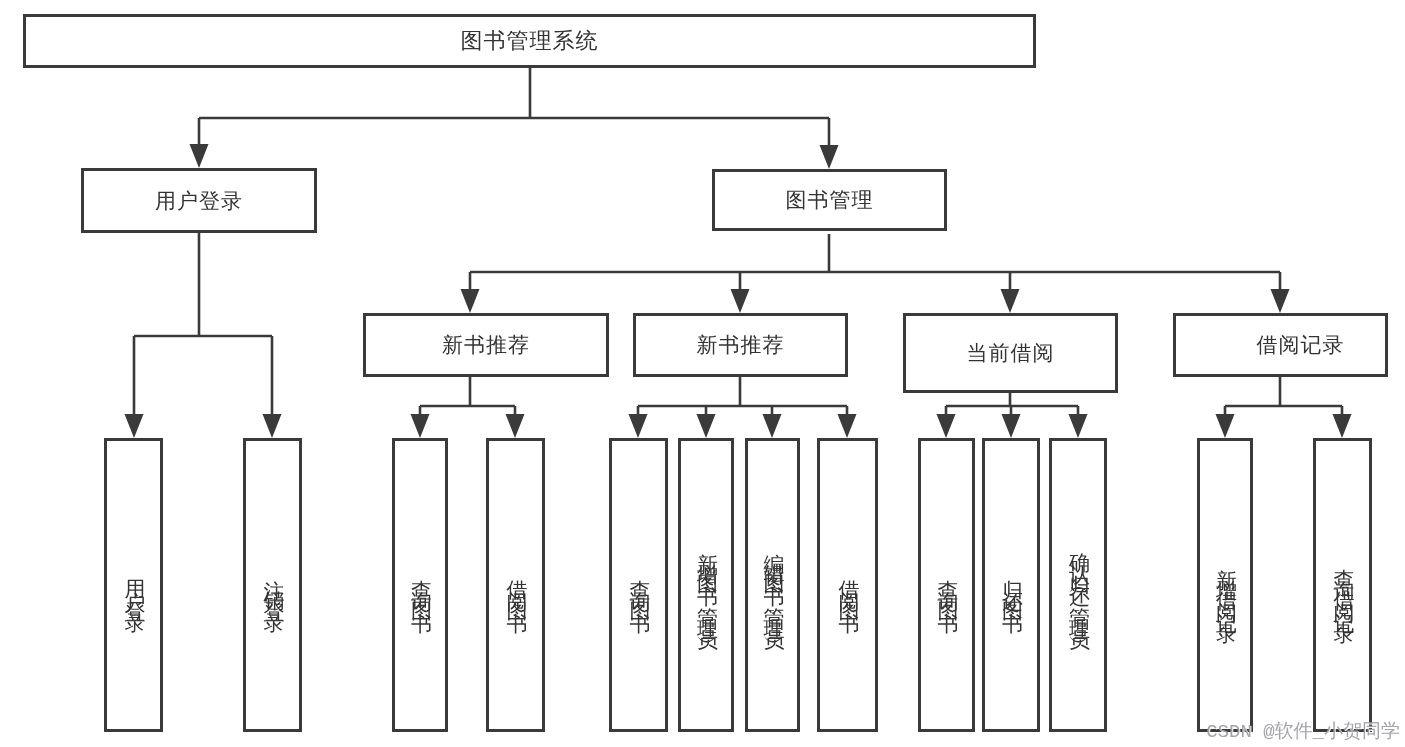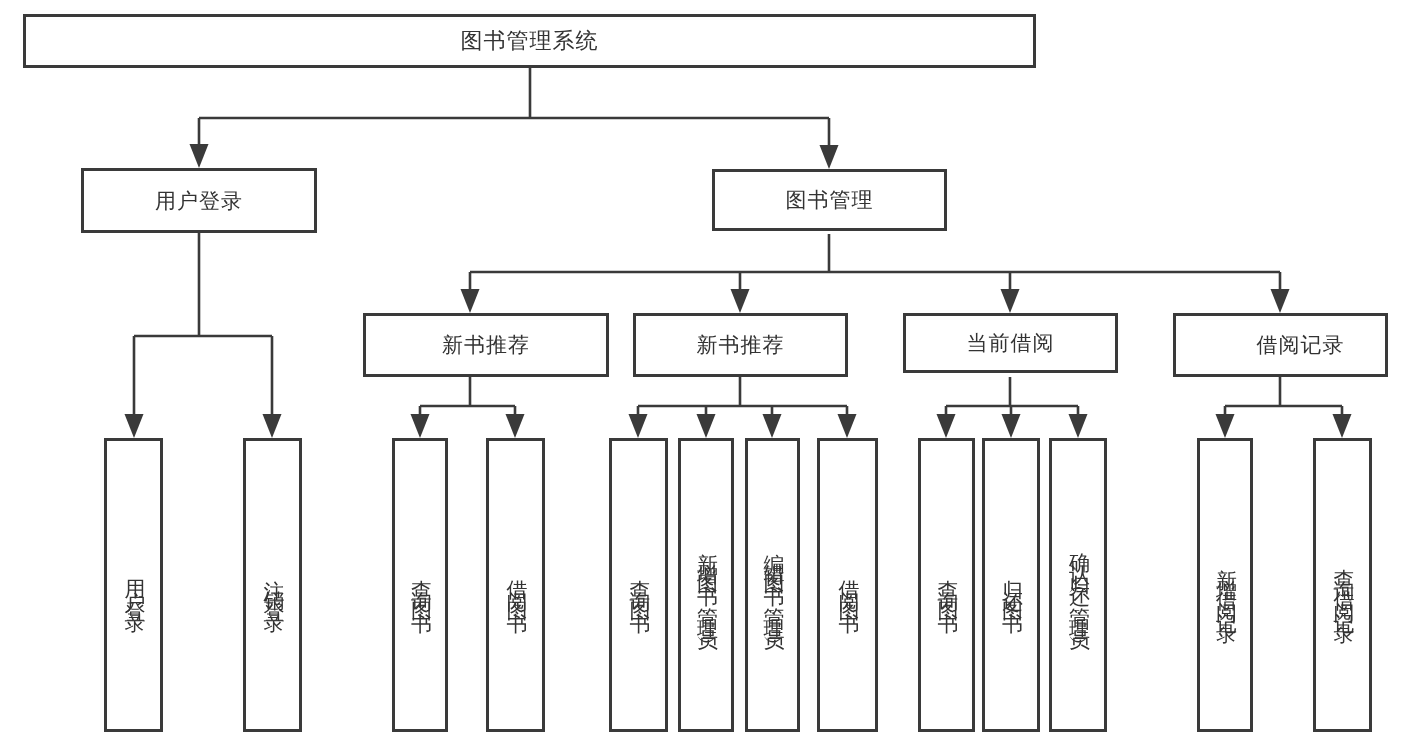--- a/index.html
+++ b/index.html
@@ -129,21 +129,21 @@
   <div class="box h" style="left:712px; top:169px; width:235px; height:62px;">
     <span>图书管理</span>
   </div>
 
   <div class="box h" style="left:363px; top:313px; width:246px; height:64px;">
     <span>新书推荐</span>
   </div>
   <div class="box h" style="left:633px; top:313px; width:215px; height:64px;">
     <span>新书推荐</span>
   </div>
-  <div class="box h" style="left:903px; top:313px; width:215px; height:60px;justify-content:center;">
+  <div class="box h" style="left:903px; top:313px; width:215px; height:80px;justify-content:center;">
     <span>当前借阅</span>
   </div>
   <div class="box h" style="left:1173px; top:313px; width:215px; height:64px;padding-left:40px;">
     <span>借阅记录</span>
   </div>
 
   <div class="box v" style="left:104px; top:438px; width:59px; height:294px;">
     <span>用户登录</span>
   </div>
   <div class="box v" style="left:243px; top:438px; width:59px; height:294px;">
@@ -180,14 +180,15 @@
     <span>确认归还（管理员）</span>
   </div>
 
   <div class="box v" style="left:1197px; top:438px; width:56px; height:294px;">
     <span>新增借阅记录</span>
   </div>
   <div class="box v" style="left:1313px; top:438px; width:59px; height:294px;">
     <span>查询借阅记录</span>
   </div>
 
+  <div class="watermark">CSDN @软件_小贺同学</div>
 
 </div>
 
 </body></html>

